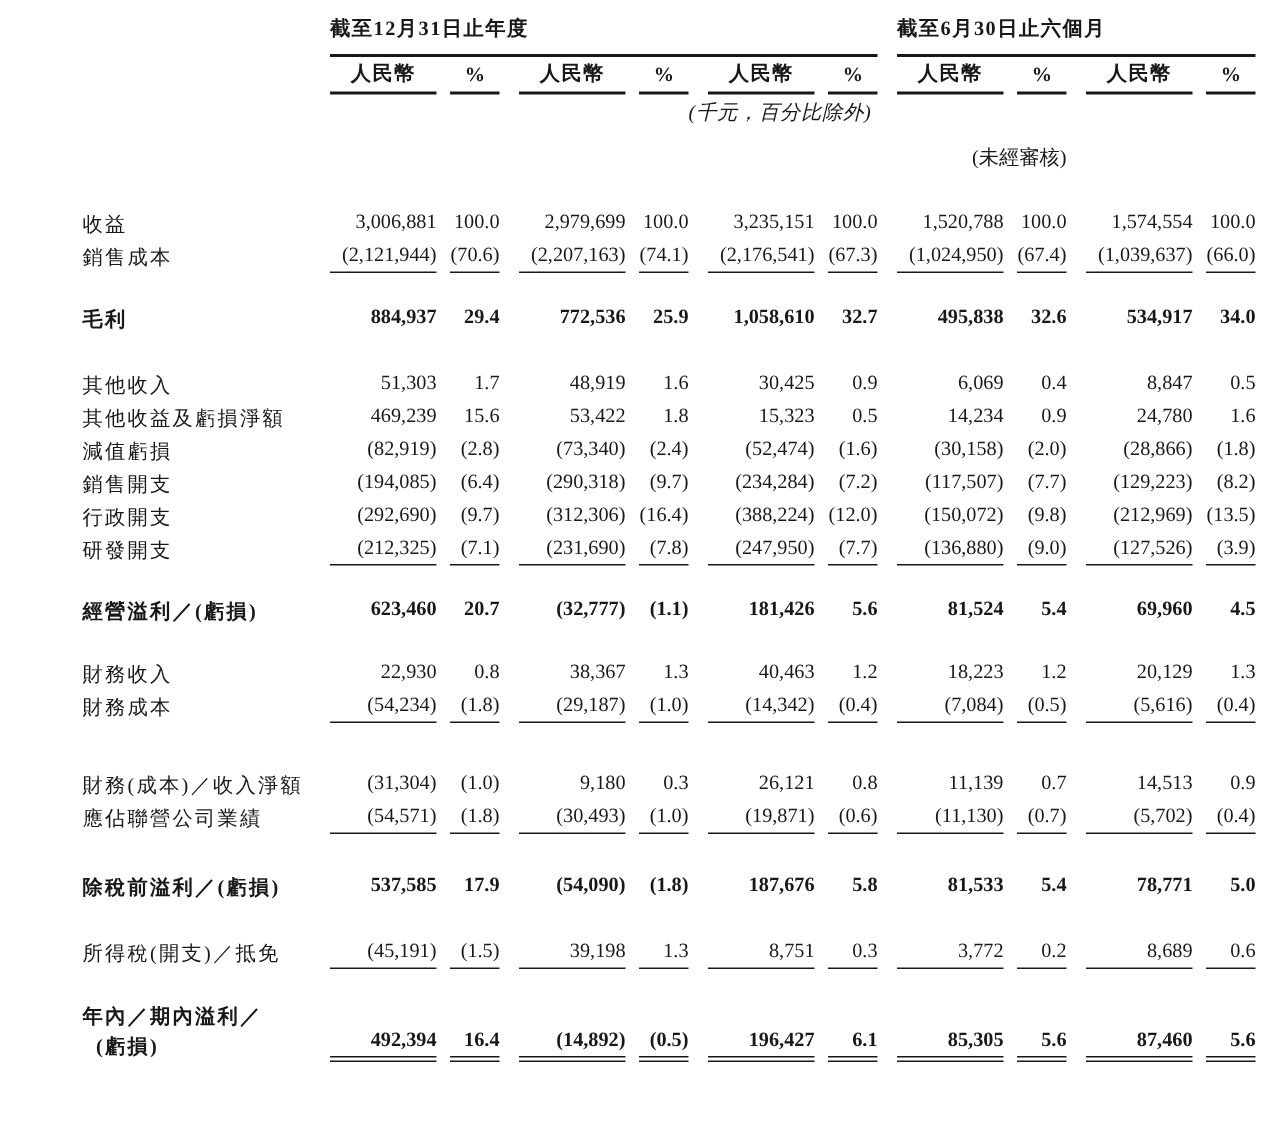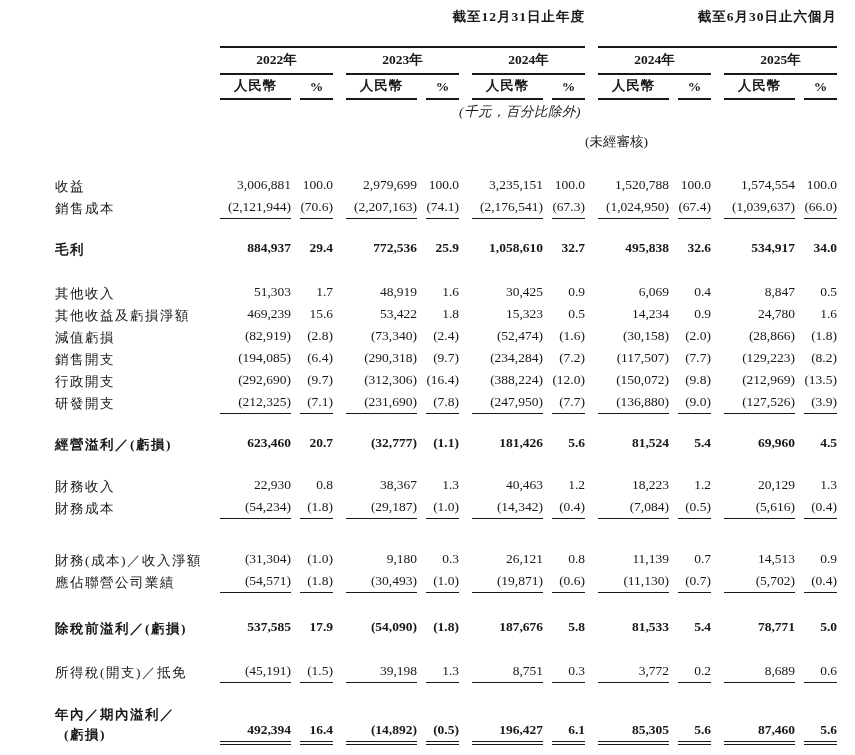--- a/index.html
+++ b/index.html
@@ -11,38 +11,38 @@
   }
   .page{padding:8px 10px 0 55px;}
   table{border-collapse:collapse;table-layout:fixed;width:782px;}
   col.c-label{width:152px}
   col.c-rmb{width:84px}
   col.c-pct{width:42px}
   th,td{padding:0;margin:0;font-weight:normal;vertical-align:bottom;}
   
   thead .grp th{height:30px;}
   thead .grp .hline{
-    font-weight:bold;text-align:right;letter-spacing:1px;
-    border-bottom:2px solid #181818;padding-bottom:20px;margin-left:13px;
+    font-weight:bold;text-align:left;letter-spacing:1px;
+    border-bottom:2px solid #181818;padding-bottom:8px;margin-left:13px;
   }
   thead .yrs th{height:27px;}
   thead .yrs .hline{
     font-weight:bold;text-align:center;
     border-bottom:2px solid #181818;padding-bottom:4px;margin-left:13px;
   }
   thead .sub th{height:25px;}
   thead .sub .hline{
     font-weight:bold;text-align:center;letter-spacing:1px;
     border-bottom:2px solid #181818;padding-bottom:3px;
   }
   thead .sub .rmb .hline{margin-left:13px;}
   thead .sub .pct .hline{margin-left:9px;letter-spacing:0;}
   thead .noterow td{height:21px;}
   thead .noterow .note{font-style:italic;text-align:left;letter-spacing:0.5px;}
-  thead .unauditedrow td{height:25px;padding-top:5px;}
+  thead .unauditedrow td{height:25px;padding-top:5px;text-align:right;}
   
   td.lbl{text-align:left;letter-spacing:1.5px;line-height:20px;margin-top:16px;}
   td.num{text-align:right;}
   .cellline{
     border-bottom:1.5px solid transparent;
     padding-bottom:2px;line-height:18px;white-space:nowrap;
   }
   td.rmb .cellline{margin-left:13px;}
   td.pct .cellline{margin-left:9px;}
   tr.datarow td{height:22px;}
@@ -73,38 +73,20 @@
     <thead>
       <tr class="grp">
         <th></th>
         <th colspan="6">
           <div class="hline">截至12月31日止年度</div>
         </th>
         <th colspan="4">
           <div class="hline">截至6月30日止六個月</div>
         </th>
       </tr>
-      <tr class="yrs">
-        <th></th>
-        <th colspan="2">
-            <div class="hline">2022年</div>
-          </th>
-        <th colspan="2">
-            <div class="hline">2023年</div>
-          </th>
-        <th colspan="2">
-            <div class="hline">2024年</div>
-          </th>
-        <th colspan="2">
-            <div class="hline">2024年</div>
-          </th>
-        <th colspan="2">
-            <div class="hline">2025年</div>
-          </th>
-      </tr>
       <tr class="sub">
         <th></th>
         <th class="rmb">
             <div class="hline">人民幣</div>
           </th>
         <th class="pct">
             <div class="hline">%</div>
           </th>
         <th class="rmb">
             <div class="hline">人民幣</div>

